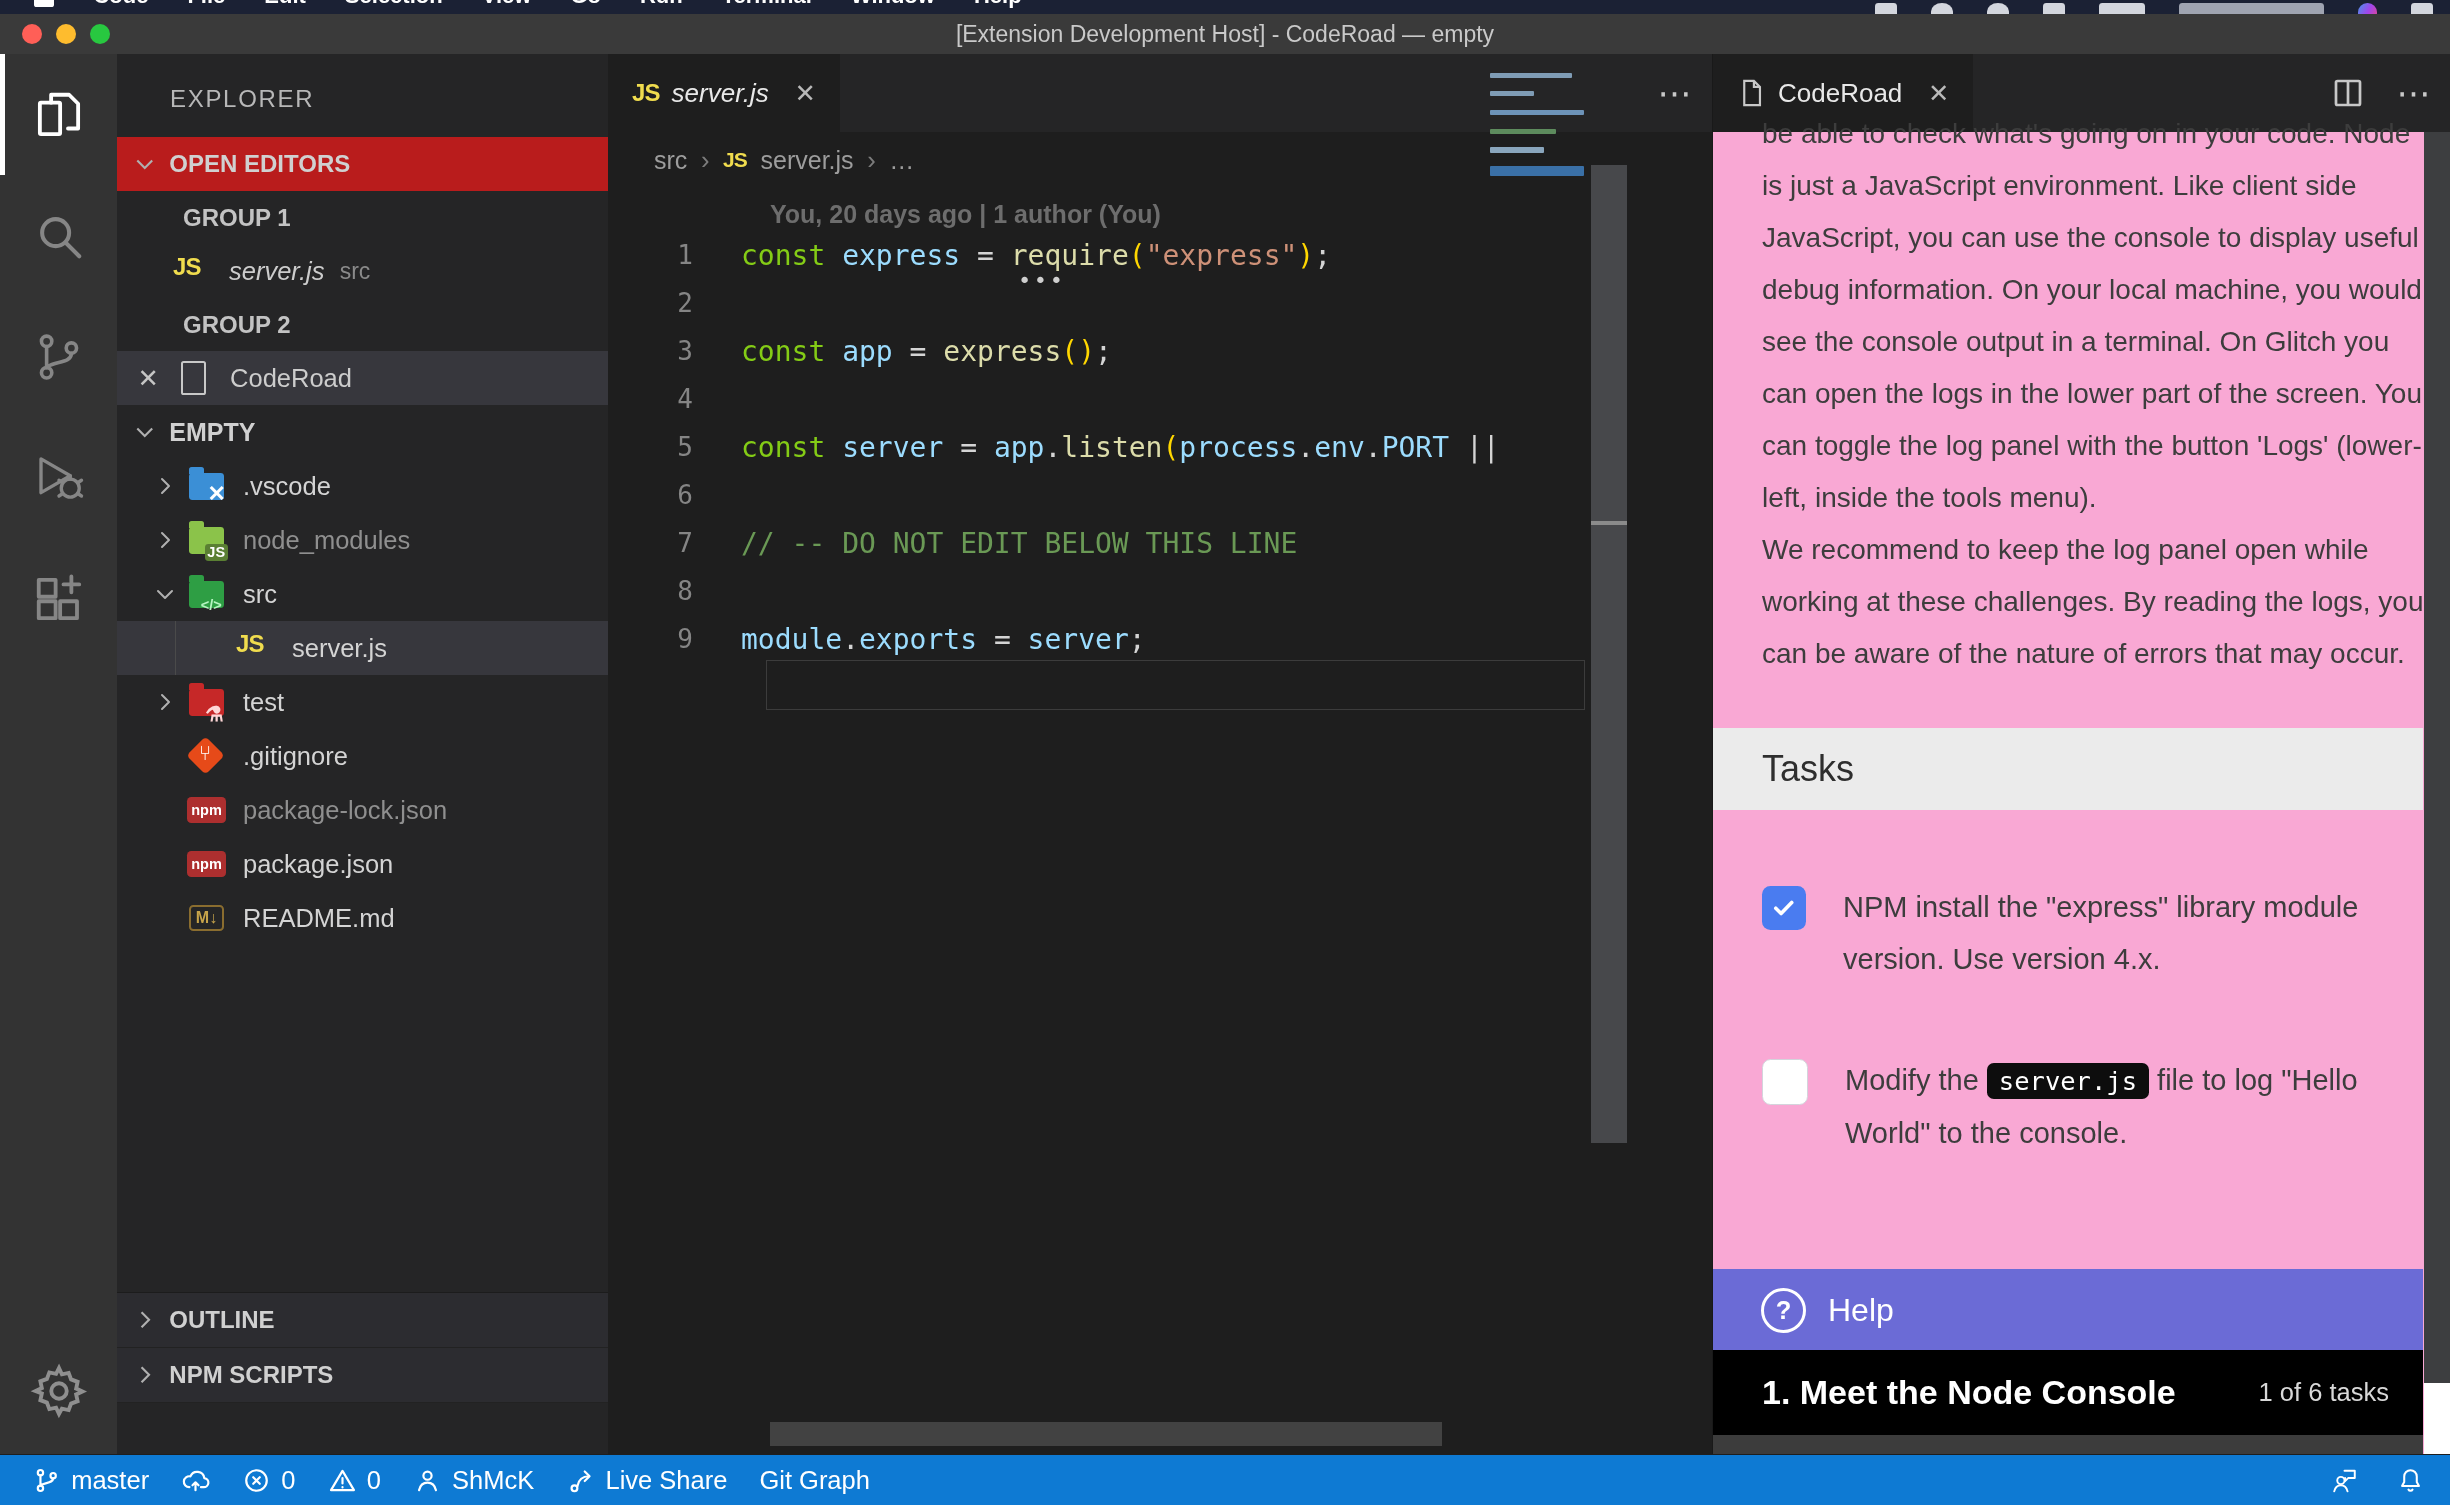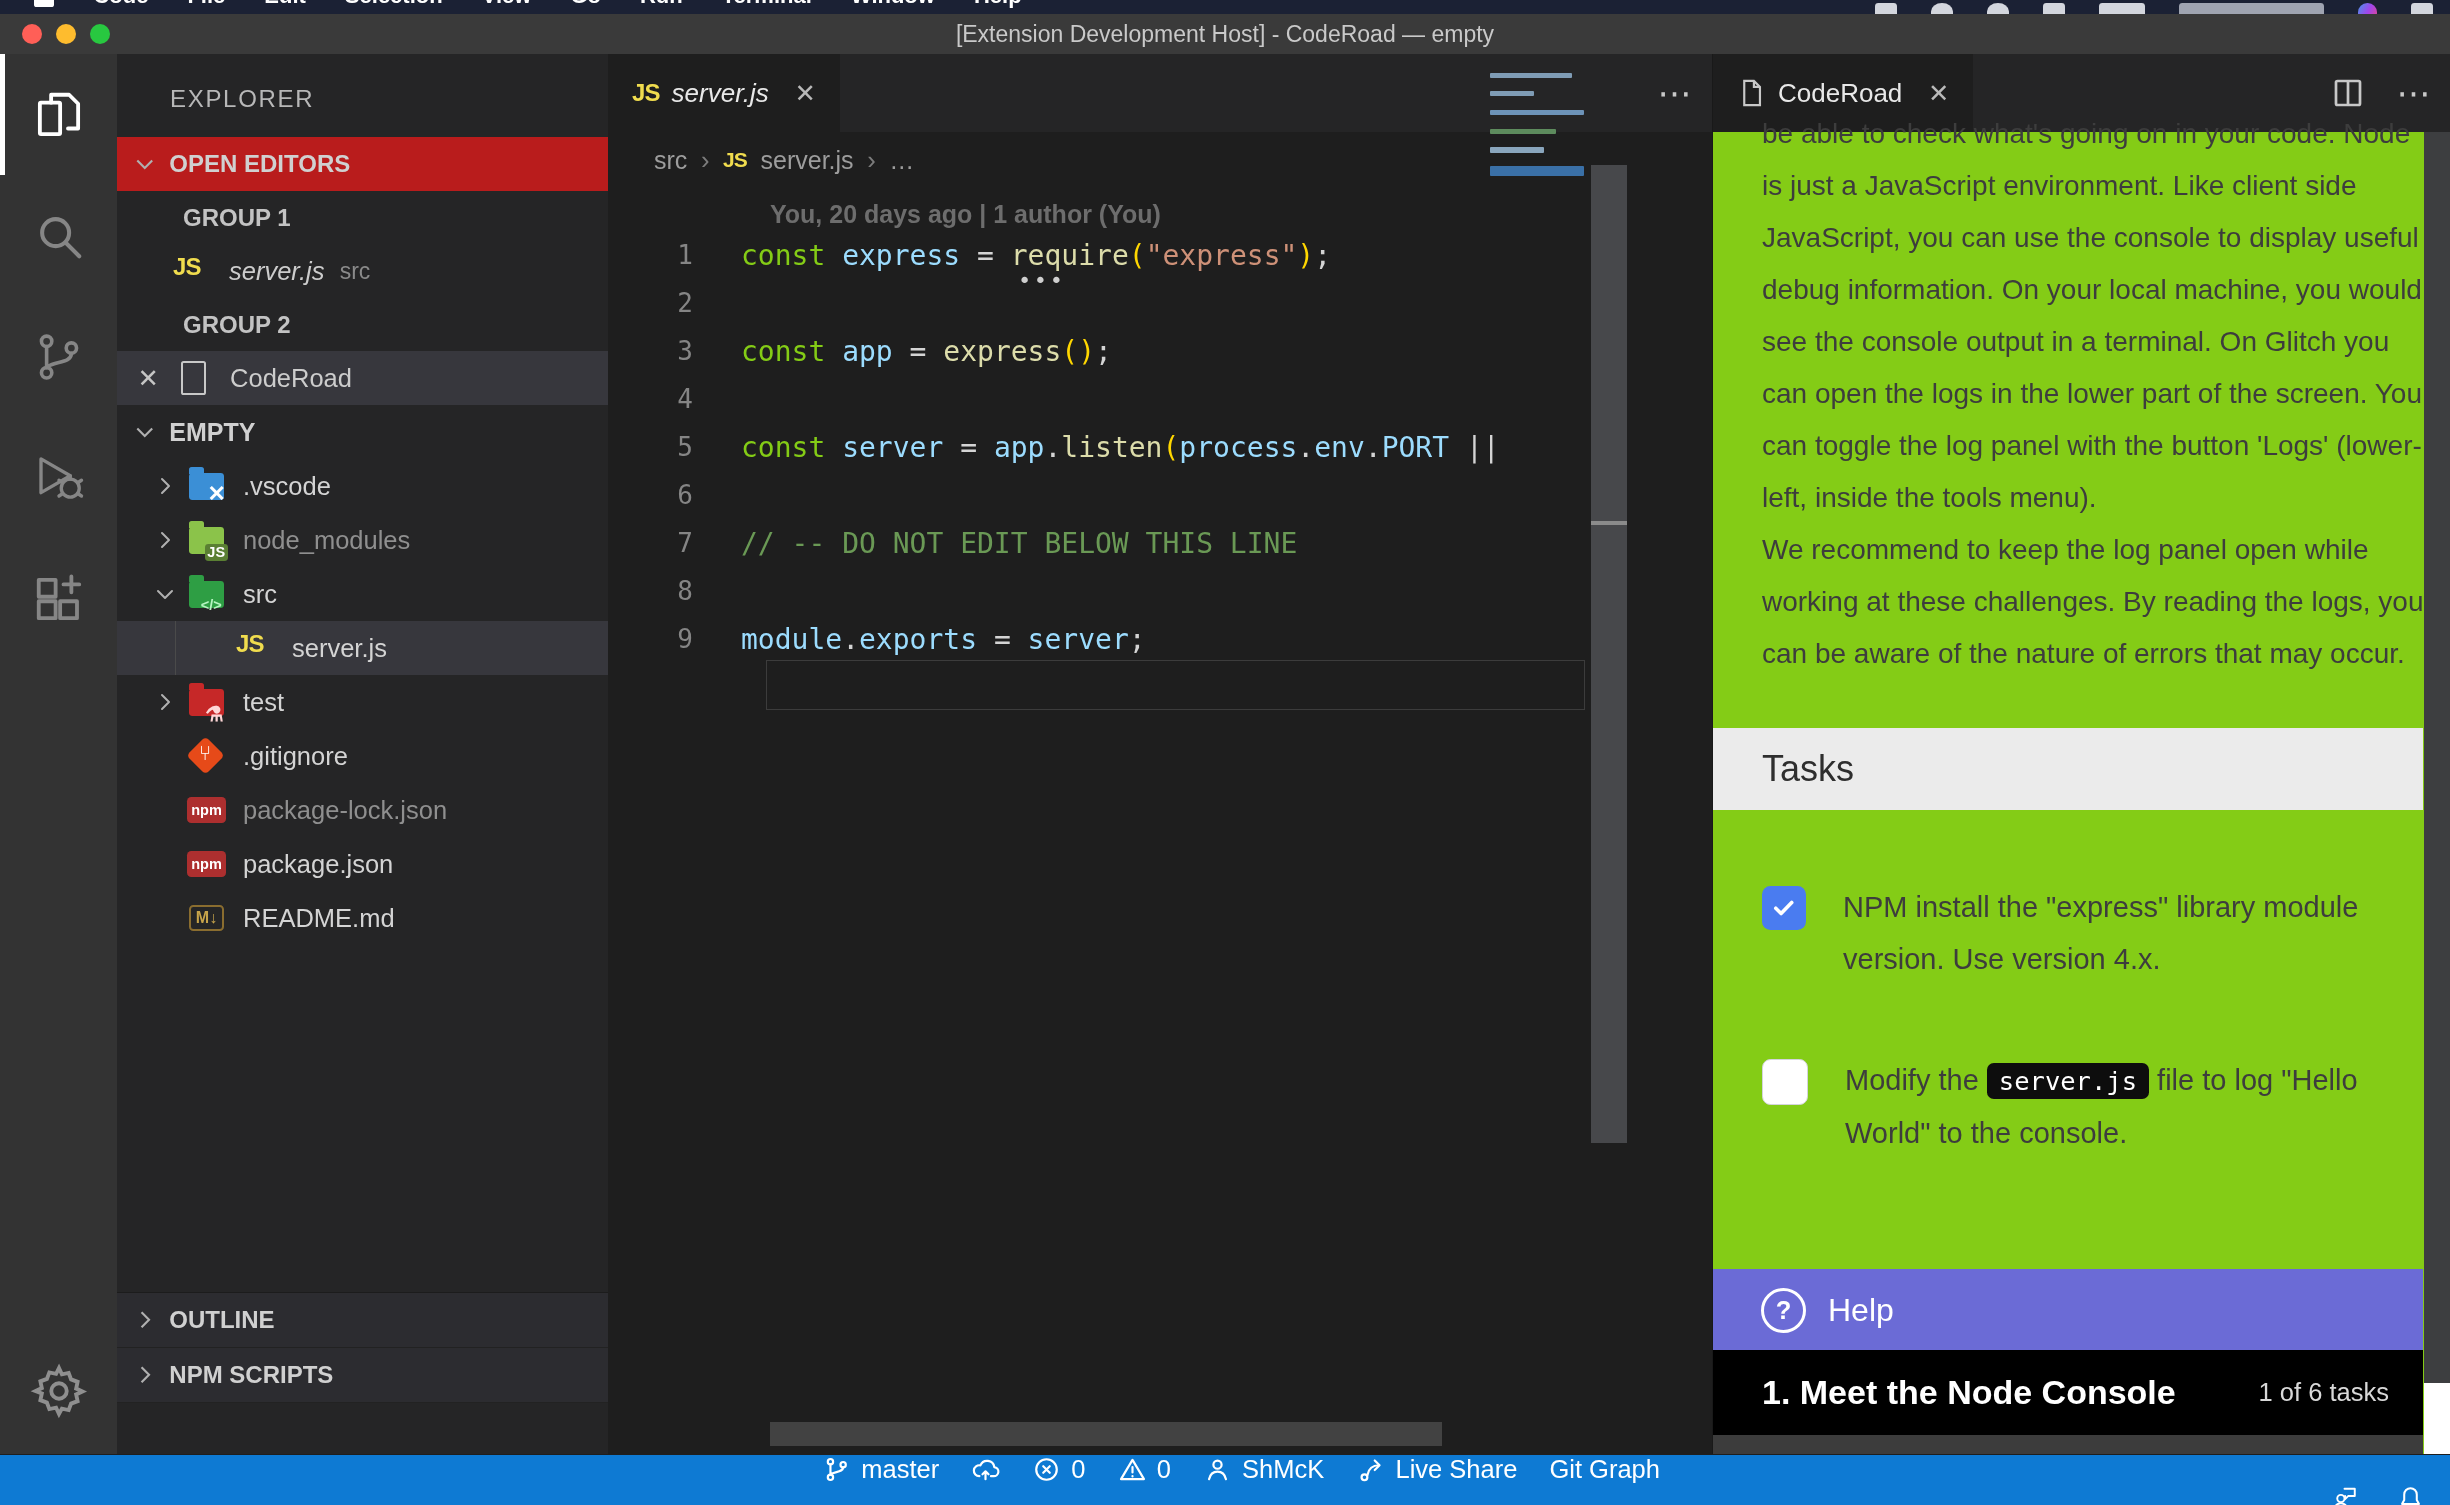--- a/index.html
+++ b/index.html
@@ -84,21 +84,21 @@
   #curline{position:absolute;left:158px;top:606px;width:817px;height:48px;border:1.7px solid #3c3c3c;}
   #minimap{position:absolute;right:128px;top:18.7px;width:94px;}
   .mm-row{height:5.1px;margin-bottom:13.6px;border-radius:0.9px;}
   #mm-slider{height:10.2px;background:#3f7fbf;opacity:.85;}
   #v-scroll1{position:absolute;right:85px;top:111px;width:36px;height:978px;background:#47484b;}
   #v-scroll1 .tick{position:absolute;left:0;right:0;top:356px;height:4.3px;background:#8b8b8b;}
   #h-scroll1{position:absolute;left:162px;bottom:8.5px;width:672px;height:24px;background:#424242;}
 
   
   #editor2{left:1712px;top:54px;width:738px;height:1400px;background:#1e1e1e;overflow:hidden;border-left:1.7px solid #191919;}
-  #webview{position:absolute;left:0;top:78px;right:0;bottom:0;background:#84cc16;color:#3c3c3c;text-decoration:underline;}
+  #webview{position:absolute;left:0;top:78px;right:0;bottom:0;background:#f9a8d4;color:#3c3c3c;text-decoration:underline;}
   #wv-text{position:absolute;left:49px;top:-24px;width:665px;font-size:28px;line-height:52px;color:#3d3d3d;}
   #wv-text p{margin:0;}
   #tasks-band{position:absolute;left:0;top:596px;width:710px;height:82px;background:#ebebeb;display:flex;align-items:center;}
   #tasks-title{margin-left:49px;font-size:36px;color:#2e2e2e;}
   .task{position:absolute;left:49px;width:665px;display:flex;align-items:flex-start;}
   .cb{width:44px;height:44px;border-radius:8.5px;flex:none;margin-top:5.1px;display:flex;align-items:center;justify-content:center;}
   .cb.checked{background:#4a7cf0;}
   .cb.unchecked{background:#fff;border:1.7px solid #d4d4dc;}
   .cb svg{width:25.5px;height:25.5px;}
   .task-text{margin-left:37px;font-size:29px;line-height:52px;color:#3d3d3d;}
@@ -110,21 +110,21 @@
   #help-label{margin-left:22px;font-size:32px;}
   #wv-footer{position:absolute;left:0;top:1218px;width:710px;height:85px;background:#000;color:#fff;display:flex;align-items:center;}
   #footer-title{margin-left:49px;font-size:34px;font-weight:700;}
   #footer-progress{margin-left:auto;margin-right:34px;font-size:25.5px;color:#d8d8d8;}
   #wv-bottom-strip{position:absolute;left:0;top:1303px;width:710px;height:18.7px;background:#3c3c3c;}
   #wv-scroll{position:absolute;right:0;top:0;width:27px;bottom:0;background:#fff;}
   #wv-scroll .thumb{position:absolute;left:0;right:0;top:0;height:1251px;background:#3d3e40;}
 
   
   #statusbar{left:0;top:1455px;width:2450px;height:51px;background:#0e7ad3;color:#fff;
-    display:flex;align-items:center;font-size:25.5px;flex-direction:column;}
+    display:flex;align-items:center;font-size:25.5px;}
   .sb-item{display:flex;align-items:center;gap:10.2px;margin-left:32px;cursor:pointer;white-space:nowrap;}
   .sb-item svg{width:29px;height:29px;}
   #sb-right{margin-left:auto;display:flex;align-items:center;}
   #sb-right .sb-item{margin:0 0 0 37px;}
   #sb-right .sb-item:last-child{margin-right:25.5px;}
 </style>
 </head>
 <body>
 
 <div id="screen">

